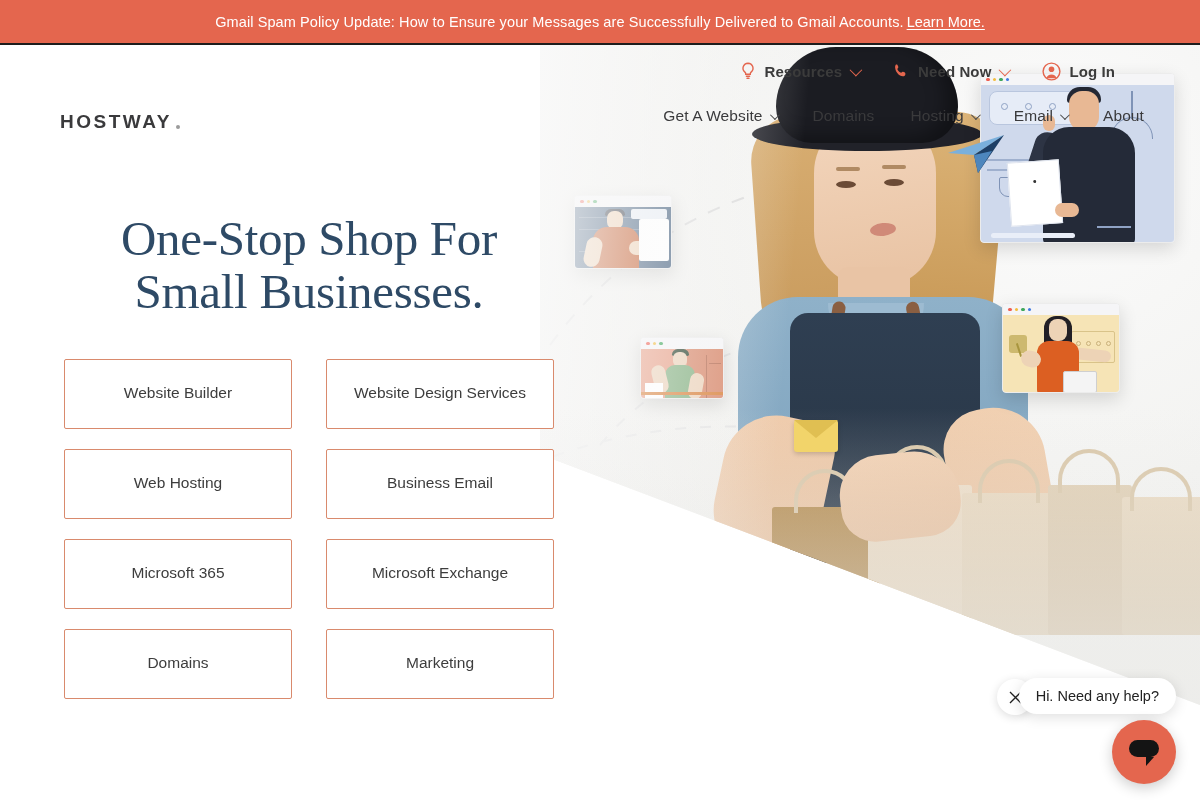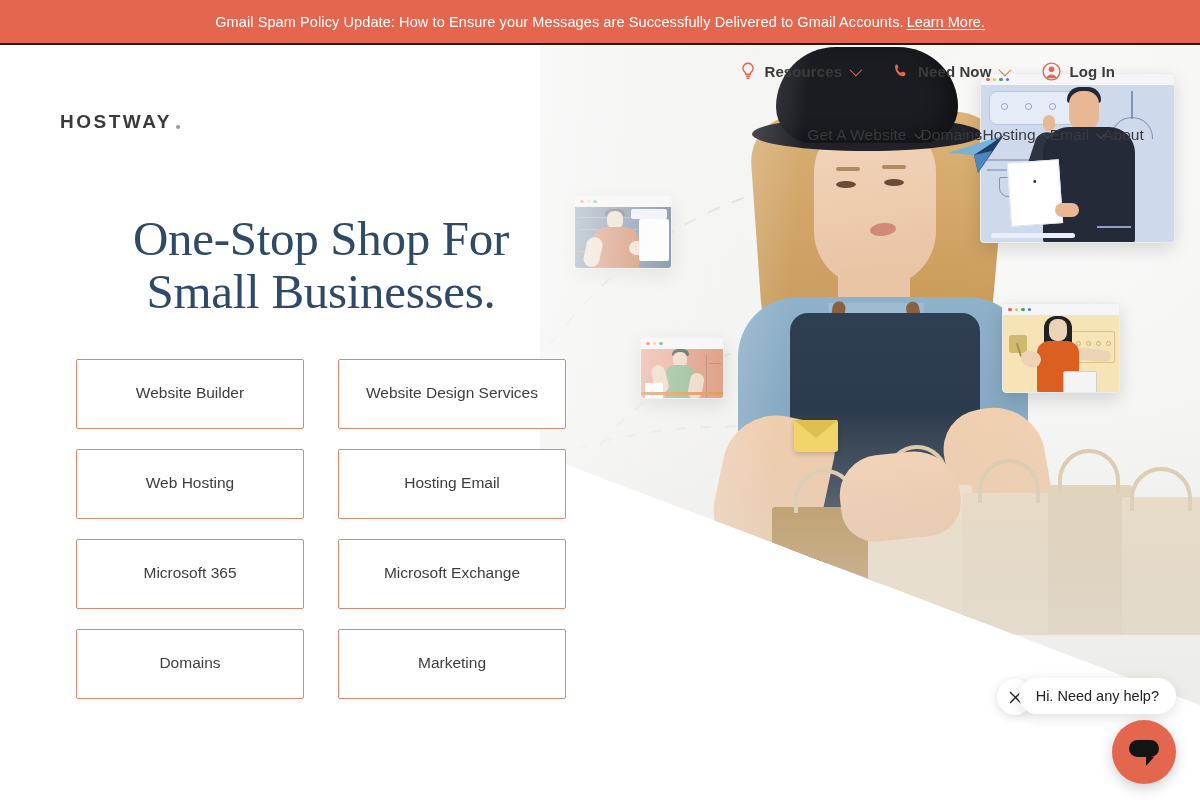--- a/index.html
+++ b/index.html
@@ -281,29 +281,29 @@
     position:absolute; top:52px; left:0; width:100%; height:56px;
     display:flex; align-items:center; z-index:25;
   }
   .logo { position:absolute; left:60px; top:14px; display:flex; align-items:flex-end; }
   .logo-text {
     font-size:19px; font-weight:700; letter-spacing:2.5px; color:#3a3a3c;
     font-family:"Liberation Sans", sans-serif;
   }
   .logo-dot { width:4px; height:4px; background:#9b9b9b; border-radius:50%; margin-left:4px; margin-bottom:4px; }
   .main-nav {
-    position:absolute; right:56px; top:10px; display:flex; align-items:center; margin-top:19px;
+    position:absolute; right:56px; top:10px; display:flex; align-items:center; gap:36px;
   }
   .nav-item { display:flex; align-items:center; gap:7px; cursor:pointer; }
   .nav-label { font-size:15.5px; color:#3a3a3c; letter-spacing:.1px; }
   .chev-dark { width:7px; height:7px; border-right:1.6px solid #4a4a4a; border-bottom:1.6px solid #4a4a4a;
                transform:rotate(45deg) translateY(-2px); }
 
   
-  .hero-copy { position:absolute; left:76px; top:168px; width:490px; z-index:20; }
+  .hero-copy { position:absolute; left:64px; top:168px; width:490px; z-index:20; }
   .hero-title {
     font-family:"Liberation Serif", serif;
     font-size:49px; line-height:1.08; color:#2e4a66; text-align:center;
     letter-spacing:-.3px; font-weight:400;
   }
   .btn-grid {
     margin-top:40px; display:grid;
     grid-template-columns:228px 228px; gap:20px 34px;
   }
   .svc-btn {
@@ -560,21 +560,21 @@
     </div>
   </div>
 
   <div class="hero-copy">
     <h1 class="hero-title">One-Stop Shop For Small Businesses.</h1>
 
     <div class="btn-grid">
       <div class="svc-btn">Website Builder</div>
       <div class="svc-btn">Website Design Services</div>
       <div class="svc-btn">Web Hosting</div>
-      <div class="svc-btn">Hosting Email</div>
+      <div class="svc-btn">Business Email</div>
       <div class="svc-btn">Microsoft 365</div>
       <div class="svc-btn">Microsoft Exchange</div>
       <div class="svc-btn">Domains</div>
       <div class="svc-btn">Marketing</div>
     </div>
   </div>
 
   <div class="chat-close">
     <svg width="15" height="15" viewBox="0 0 15 15">
       <path d="M2 2 L13 13 M13 2 L2 13" stroke="#1f1f1f" stroke-width="1.3" fill="none"></path>

